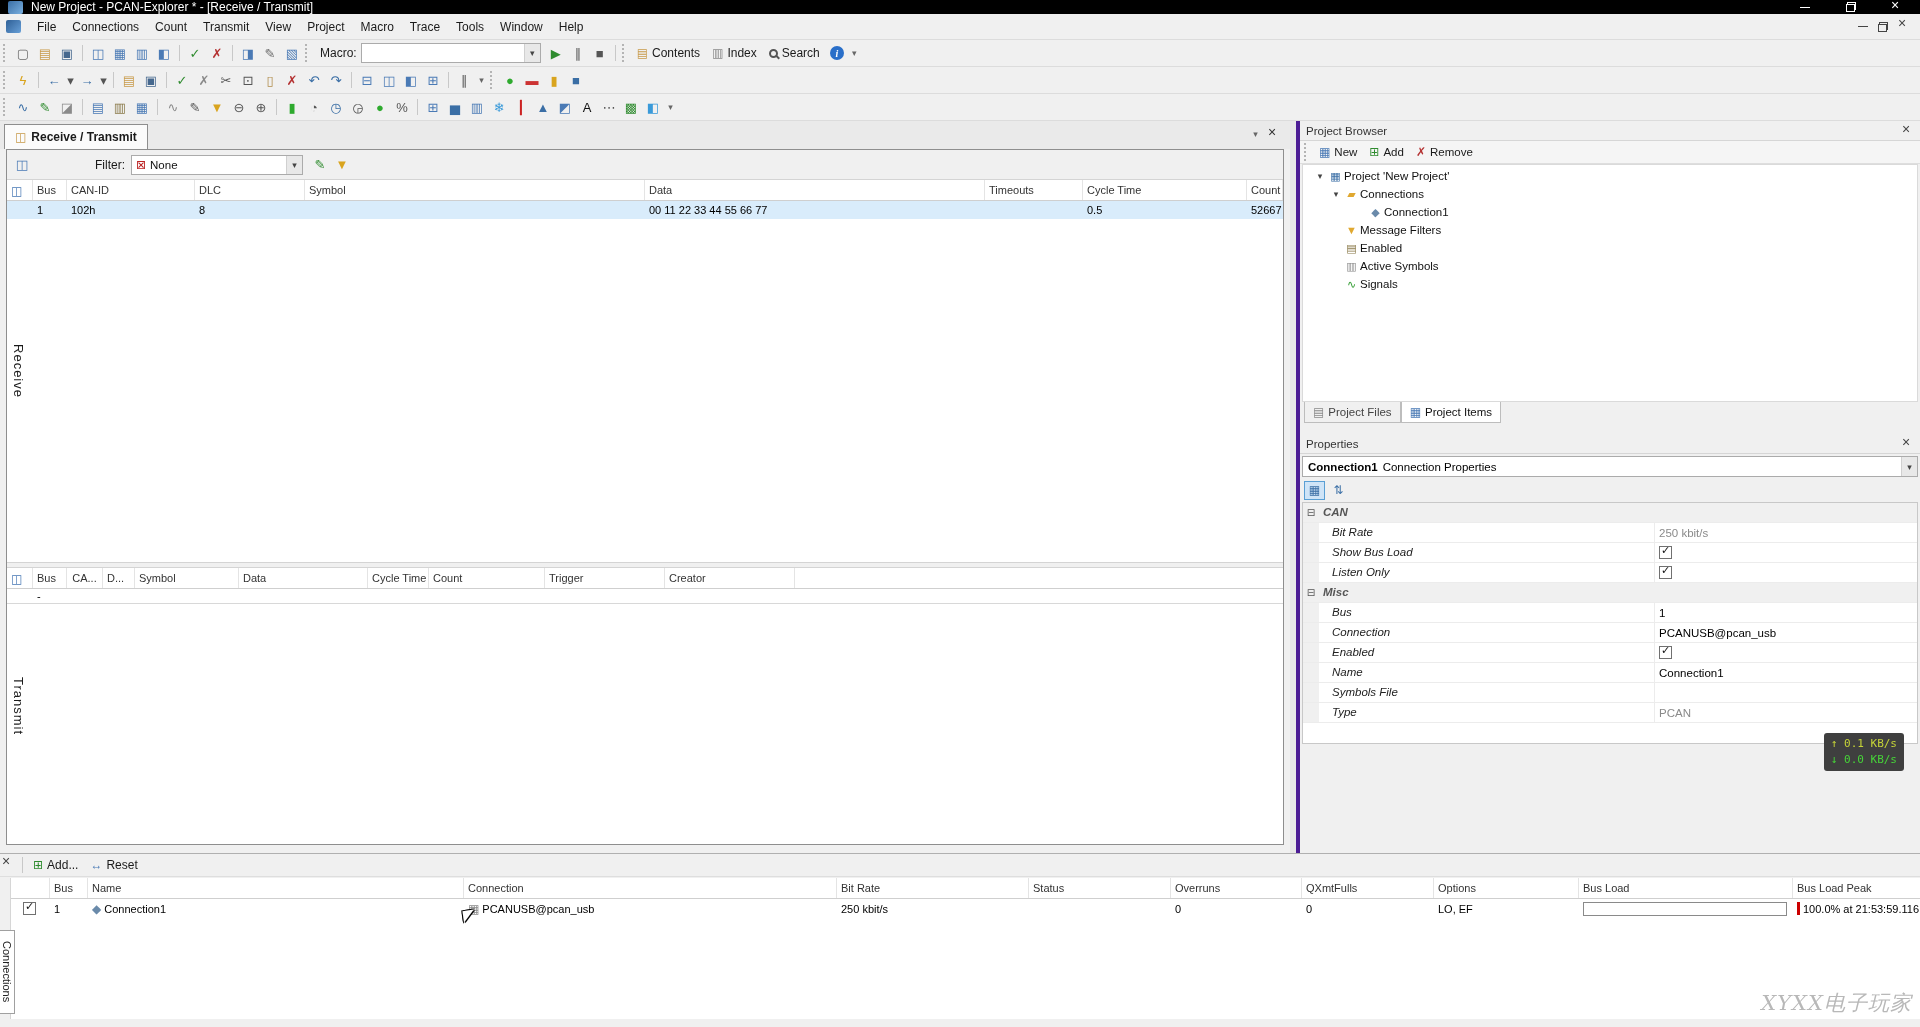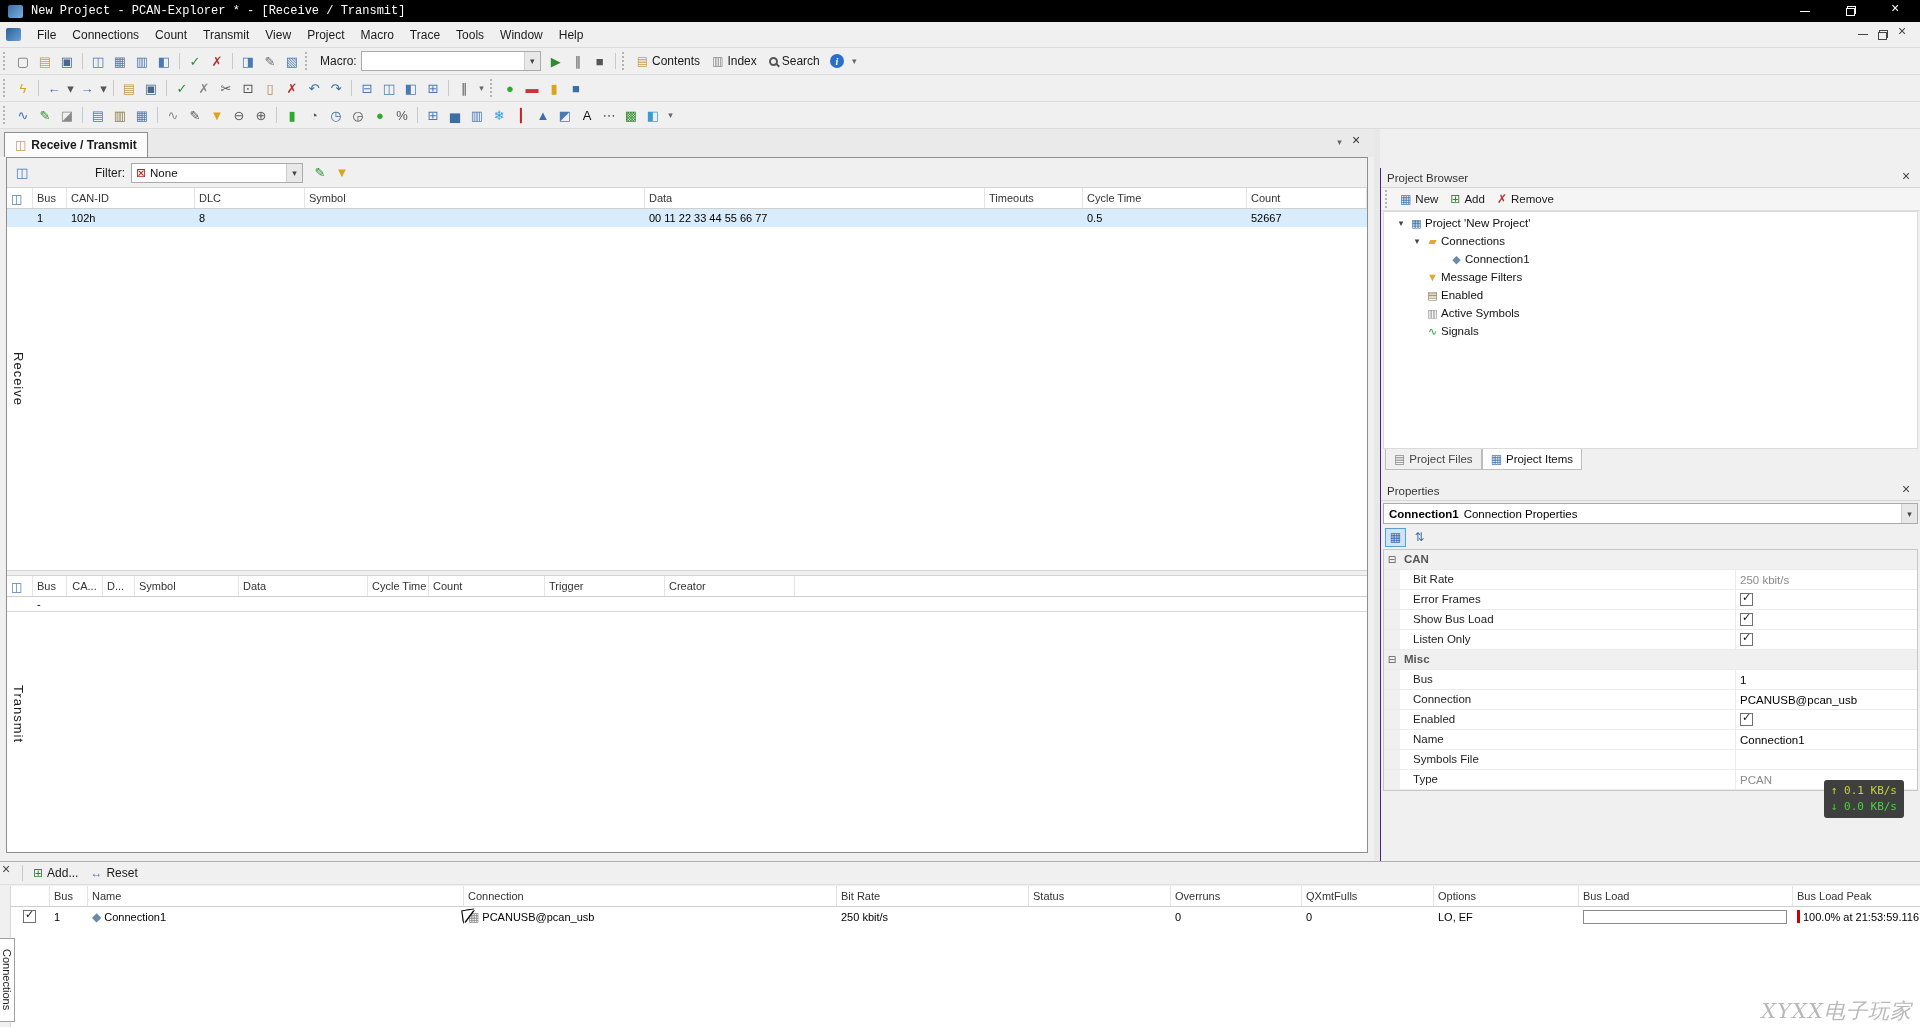--- a/index.html
+++ b/index.html
@@ -1,20 +1,20 @@
 <!DOCTYPE html>
 <html><head>
 <meta charset="utf-8">
 <style>
   * { margin:0; padding:0; box-sizing:border-box; }
   html,body { width:1920px; height:1027px; overflow:hidden; background:#f0f0f0; color:#000;
               font-family:"Liberation Sans","DejaVu Sans",sans-serif; font-size:12px; }
 
   
-  .titlebar { height:22px; background:#000; color:#fff; display:flex; align-items:center;font-family:Liberation Mono, monospace; }
+  .titlebar { height:14px; background:#000; color:#fff; display:flex; align-items:center; }
   .app-icon { width:15px; height:13px; margin:0 8px; border-radius:2px;
               background:linear-gradient(135deg,#3a6ea5,#7ab0e0); flex:0 0 auto; }
   .titlebar .title { flex:1; font-size:12px; white-space:nowrap; }
   .win-controls { display:flex; height:100%; }
   .win-btn { width:46px; display:flex; align-items:center; justify-content:center; color:#fff; }
   .min-glyph { width:10px; height:1px; background:#fff; display:block; }
   .restore-glyph { position:relative; width:10px; height:10px; display:block; }
   .restore-glyph::after { content:""; position:absolute; right:0; top:0; width:7px; height:6px; border:1px solid #fff; }
   .restore-glyph::before { content:""; position:absolute; left:0; bottom:0; width:7px; height:6px; border:1px solid #fff; background:#000; z-index:1; }
   .close-x { position:relative; display:inline-block; width:12px; height:12px; }
@@ -51,21 +51,21 @@
   .mag::after { content:""; position:absolute; width:5px; height:2px; background:#555; transform:rotate(45deg); right:-4px; bottom:-2px; }
   .info-badge { width:14px; height:14px; border-radius:50%; background:#2a6fc9; color:#fff; font-size:10px; font-weight:bold;
                 display:flex; align-items:center; justify-content:center; font-family:"Liberation Serif",serif; font-style:italic; }
   .chev { width:13px; height:22px; display:flex; align-items:center; justify-content:center; }
   .chev::after { content:"▾"; font-size:9px; color:#666; }
 
   
   .main { height:732px; display:flex; }
   .left-pane { flex:1; display:flex; flex-direction:column; min-width:0; }
   .vsplit { width:6px; background:#e8e8e8; }
-  .right-pane { width:540px; background:#f0f0f0; position:relative; display:flex; flex-direction:column; border-left:1px solid #4c1d95;margin-top:39px; }
+  .right-pane { width:624px; background:#f0f0f0; position:relative; display:flex; flex-direction:column; border-left:4px solid #4c1d95; }
 
   
   .tabstrip { height:28px; display:flex; align-items:flex-end; background:#eaeaea; padding-left:4px; }
   .doc-tab { display:flex; align-items:center; gap:5px; height:25px; padding:0 10px; background:#fbfbfb;
              border:1px solid #8e8e8e; border-bottom:none; font-weight:bold; color:#1a1a1a; }
   .ts-right { margin-left:auto; display:flex; align-items:center; gap:6px; padding:0 10px 4px 0; color:#333; }
 
   
   .doc { flex:1; margin:0 6px 8px 6px; border:1px solid #8e8e8e; background:#fff; display:flex; flex-direction:column; min-height:0; }
   .filterbar { height:30px; background:#f0f0f0; border-bottom:1px solid #d4d4d4; display:flex; align-items:center; padding-left:4px; }
@@ -115,21 +115,21 @@
   .selector { height:21px; margin:2px 2px 1px 2px; border:1px solid #ababab; background:#fff; display:flex; align-items:center; padding-left:5px; font-size:11.5px; flex:0 0 auto;}
   .selector .sel-name { font-weight:bold; margin-right:5px; }
   .selector .combo-arrow { margin-left:auto; }
   .ptoolbar { height:24px; display:flex; align-items:center; gap:3px; padding-left:4px; background:#f0f0f0; flex:0 0 auto; }
   .ptool-btn { width:21px; height:19px; display:flex; align-items:center; justify-content:center; font-size:11px; color:#3a6ea5; }
   .ptool-btn.active { background:#cfe4f7; border:1px solid #5a9fd4; }
   .pgrid { height:242px; background:#fff; border:1px solid #c8c8c8; margin:0 2px; overflow:hidden; flex:0 0 auto; }
   .prow { display:flex; height:20px; border-bottom:1px solid #ececec; font-size:11.5px; }
   .p-gutter { width:16px; background:#f0f0f0; display:flex; align-items:center; justify-content:center; flex:0 0 auto; }
   .p-gutter i { font-style:normal; font-size:10px; color:#555; }
-  .p-label { width:336px; padding:3px 2px 0 13px; border-right:1px solid #ececec; color:#222; overflow:hidden; white-space:nowrap; flex:0 0 auto; }
+  .p-label { width:336px; padding:3px 2px 0 13px; border-right:1px solid #ececec; color:#222; overflow:hidden; white-space:nowrap; flex:0 0 auto;font-style:italic; }
   .p-value { flex:1; padding:0 2px 0 4px; display:flex; align-items:center; overflow:hidden; }
   .p-vtext { white-space:nowrap; }
   .p-vtext.muted { color:#8a8a8a; }
   .prow.p-cat { background:#f0f0f0; }
   .prow.p-cat .p-label { width:auto; font-weight:bold; color:#555; border-right:none; padding-left:4px; }
   .checkbox { width:13px; height:13px; border:1px solid #707070; background:#fff; position:relative; display:inline-block; flex:0 0 auto; }
   .checkbox.checked::after { content:"✓"; position:absolute; top:-3px; left:1px; font-size:11px; color:#111; }
   .p-checkbox { display:none; }
   .p-check .p-checkbox { display:inline-block; }
 
@@ -799,30 +799,20 @@
             <span class="p-gutter">
               <i></i>
             </span>
             <span class="p-label">Bit Rate</span>
             <span class="p-value">
 
               <span class="p-vtext muted">250 kbit/s</span>
             </span>
           </div>
 
-          <div class="prow p-item p-check">
-            <span class="p-gutter">
-              <i></i>
-            </span>
-            <span class="p-label">Error Frames</span>
-            <span class="p-value">
-              <span class="checkbox checked p-checkbox"></span>
-              <span class="p-vtext"></span>
-            </span>
-          </div>
 
           <div class="prow p-item p-check">
             <span class="p-gutter">
               <i></i>
             </span>
             <span class="p-label">Show Bus Load</span>
             <span class="p-value">
               <span class="checkbox checked p-checkbox"></span>
               <span class="p-vtext"></span>
             </span>

